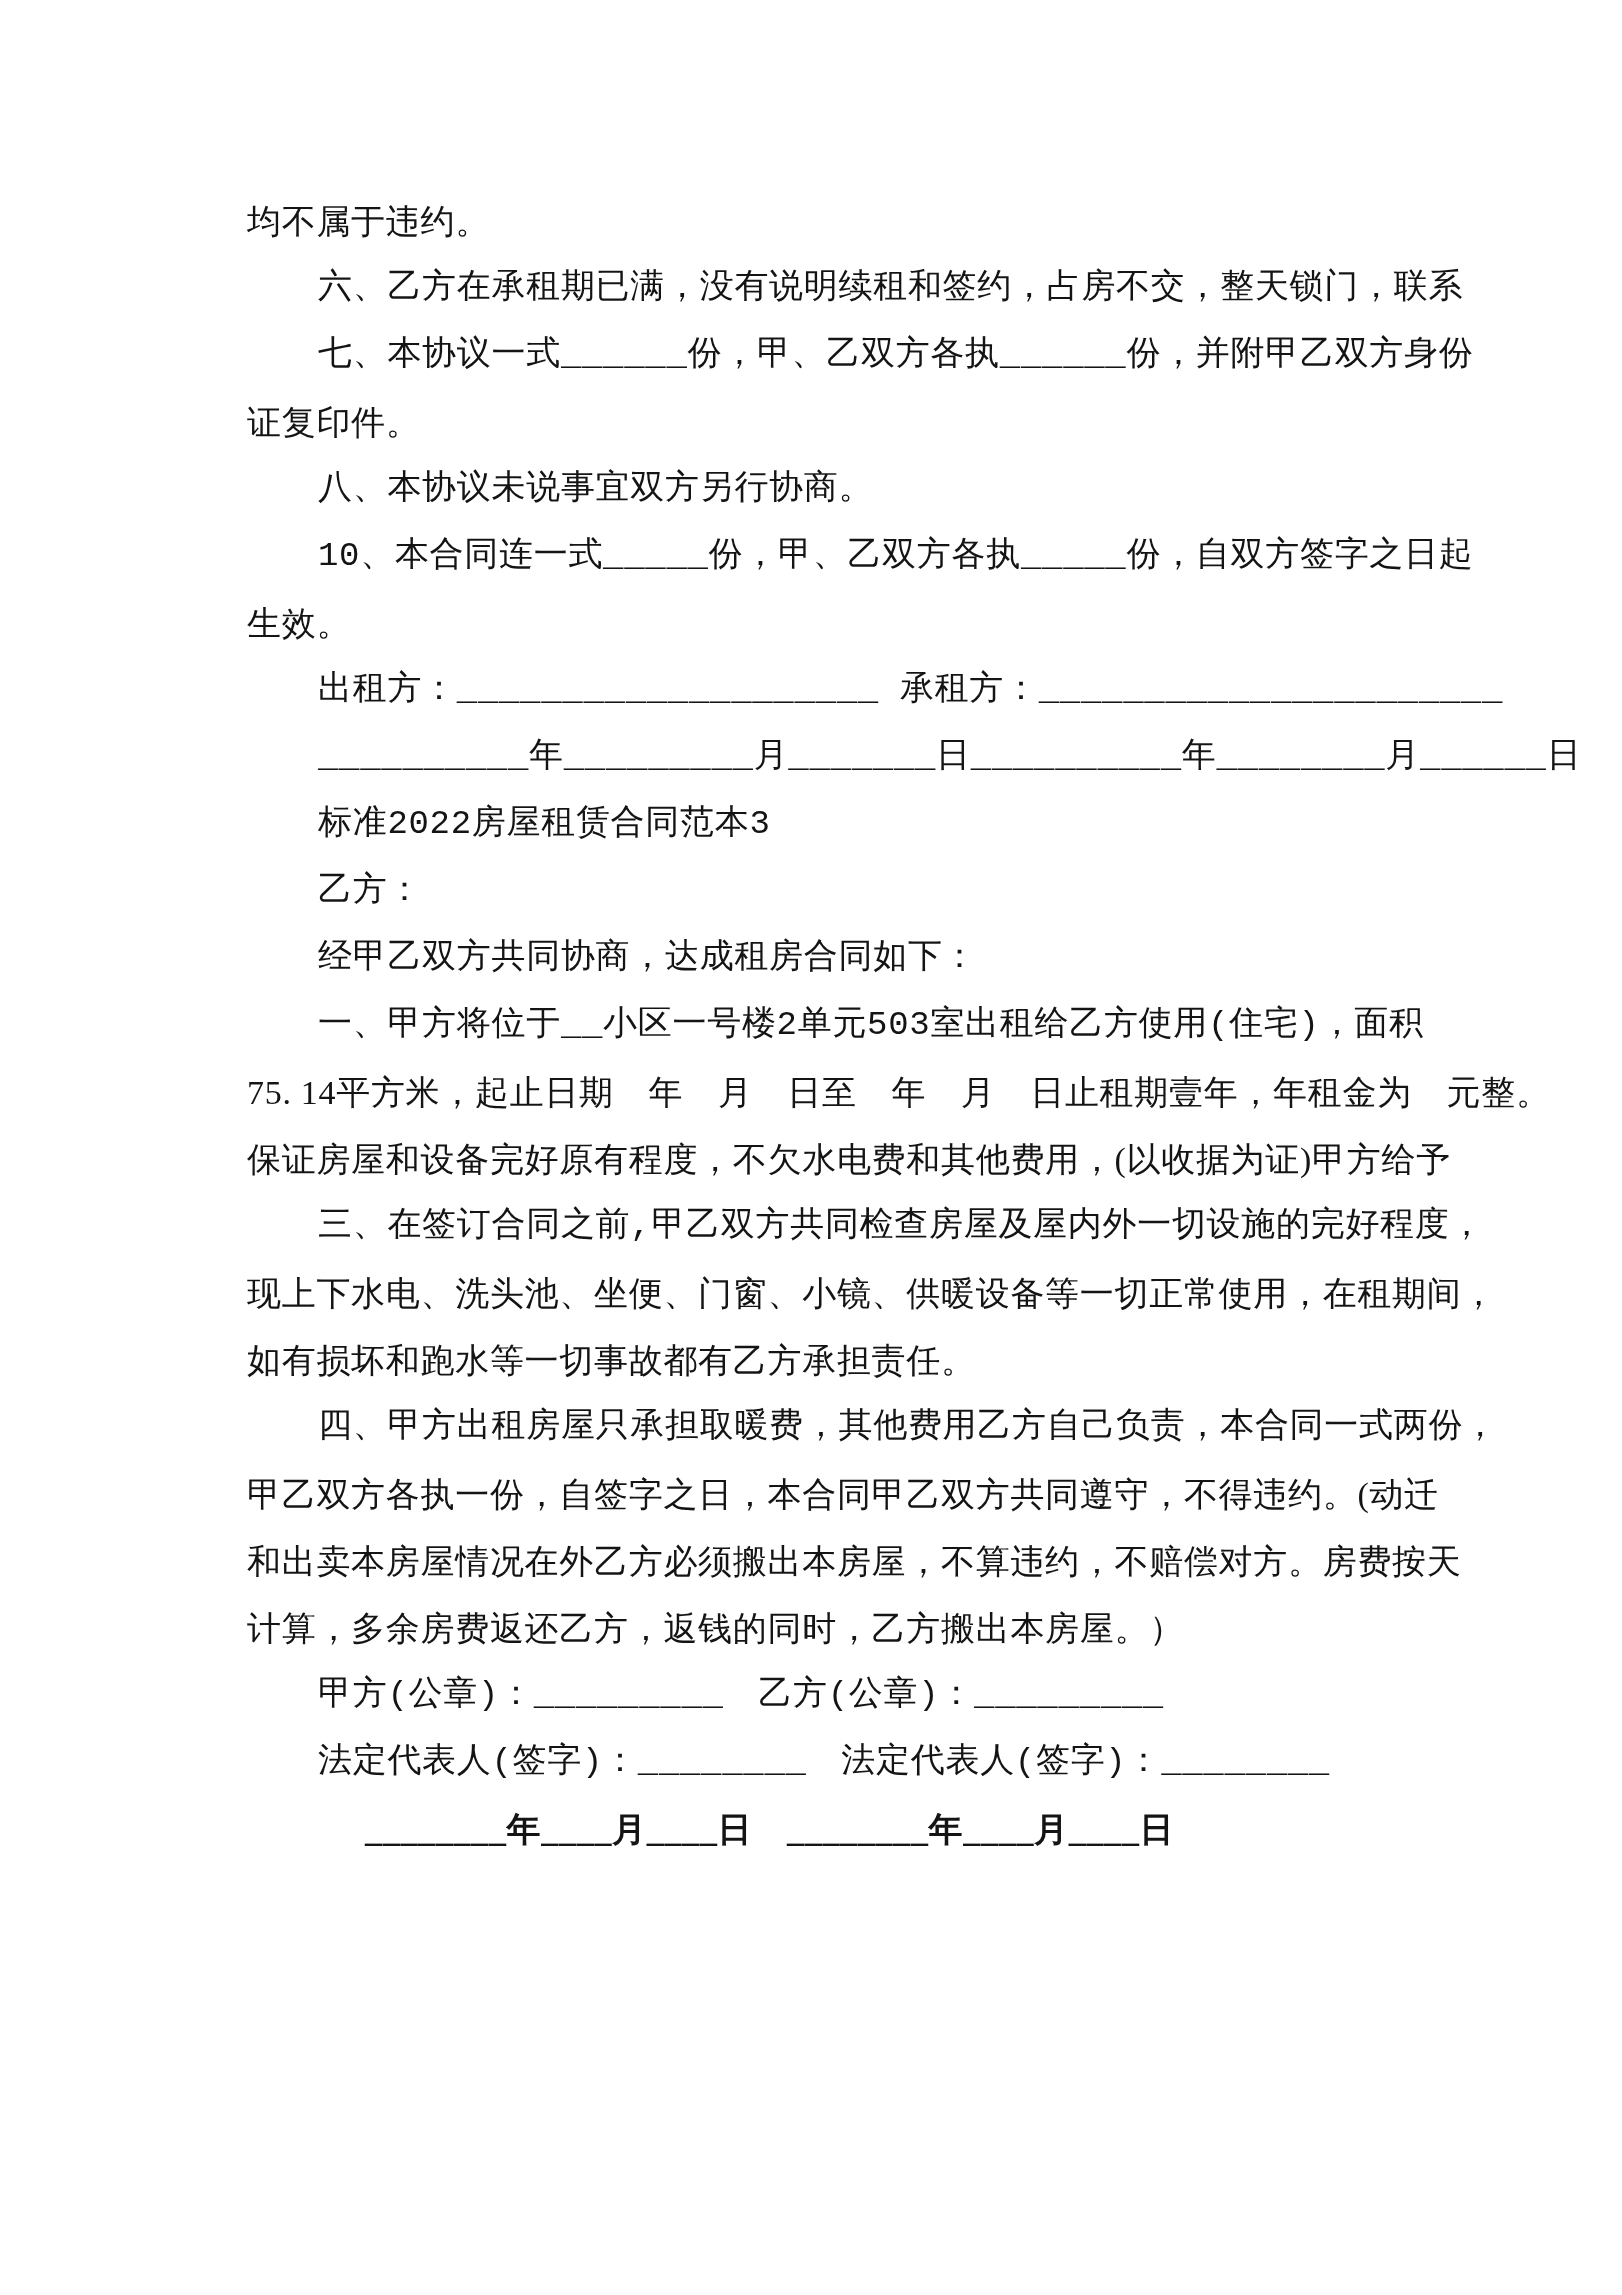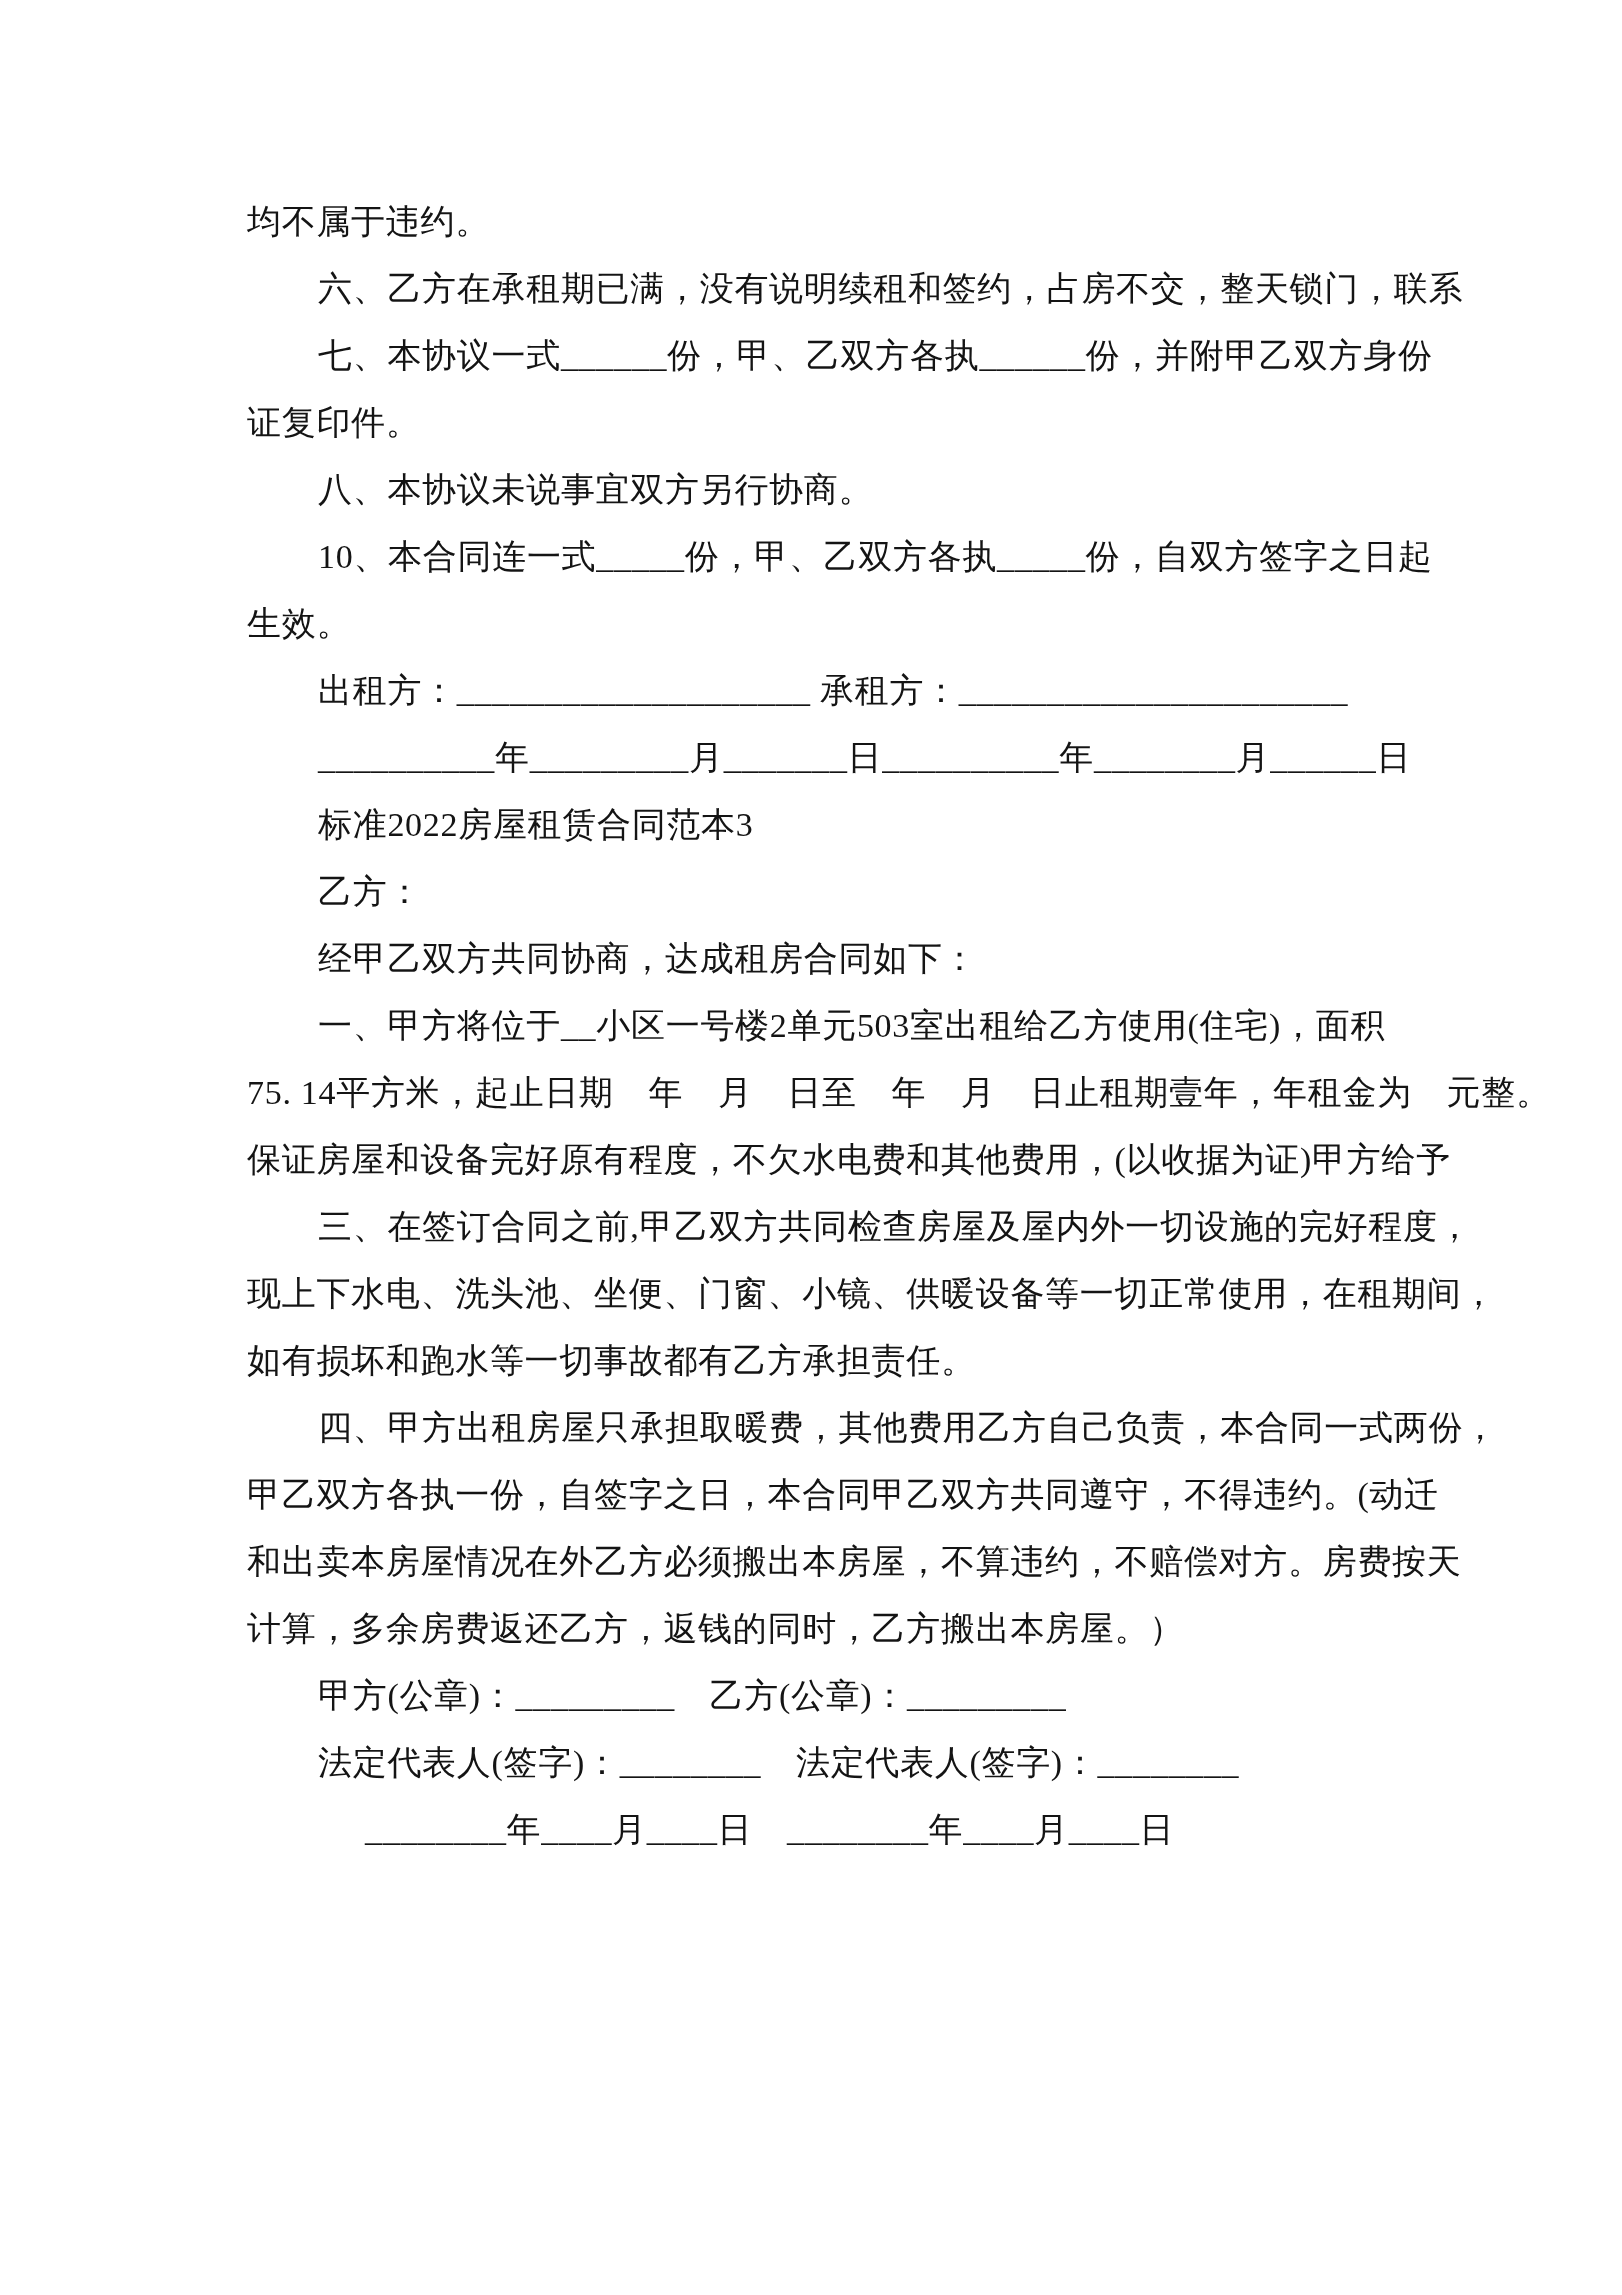--- a/index.html
+++ b/index.html
@@ -19,23 +19,25 @@
     font-size: 34px;
     color: #141414;
   }
   .line {
     line-height: 67px;
     white-space: pre;
     letter-spacing: 0.7px;
   }
   .indent {
     padding-left: 71px;
+    font-family: Liberation Mono, monospace;
   }
   .indent-deep {
     padding-left: 118px;
+    font-weight: bold;
   }
 </style>
 </head>
 <body>
 
 <div class="page">
   <div class="line flush">均不属于违约。</div>
   <div class="line indent">六、乙方在承租期已满，没有说明续租和签约，占房不交，整天锁门，联系</div>
   <div class="line indent">七、本协议一式______份，甲、乙双方各执______份，并附甲乙双方身份</div>
   <div class="line flush">证复印件。</div>

